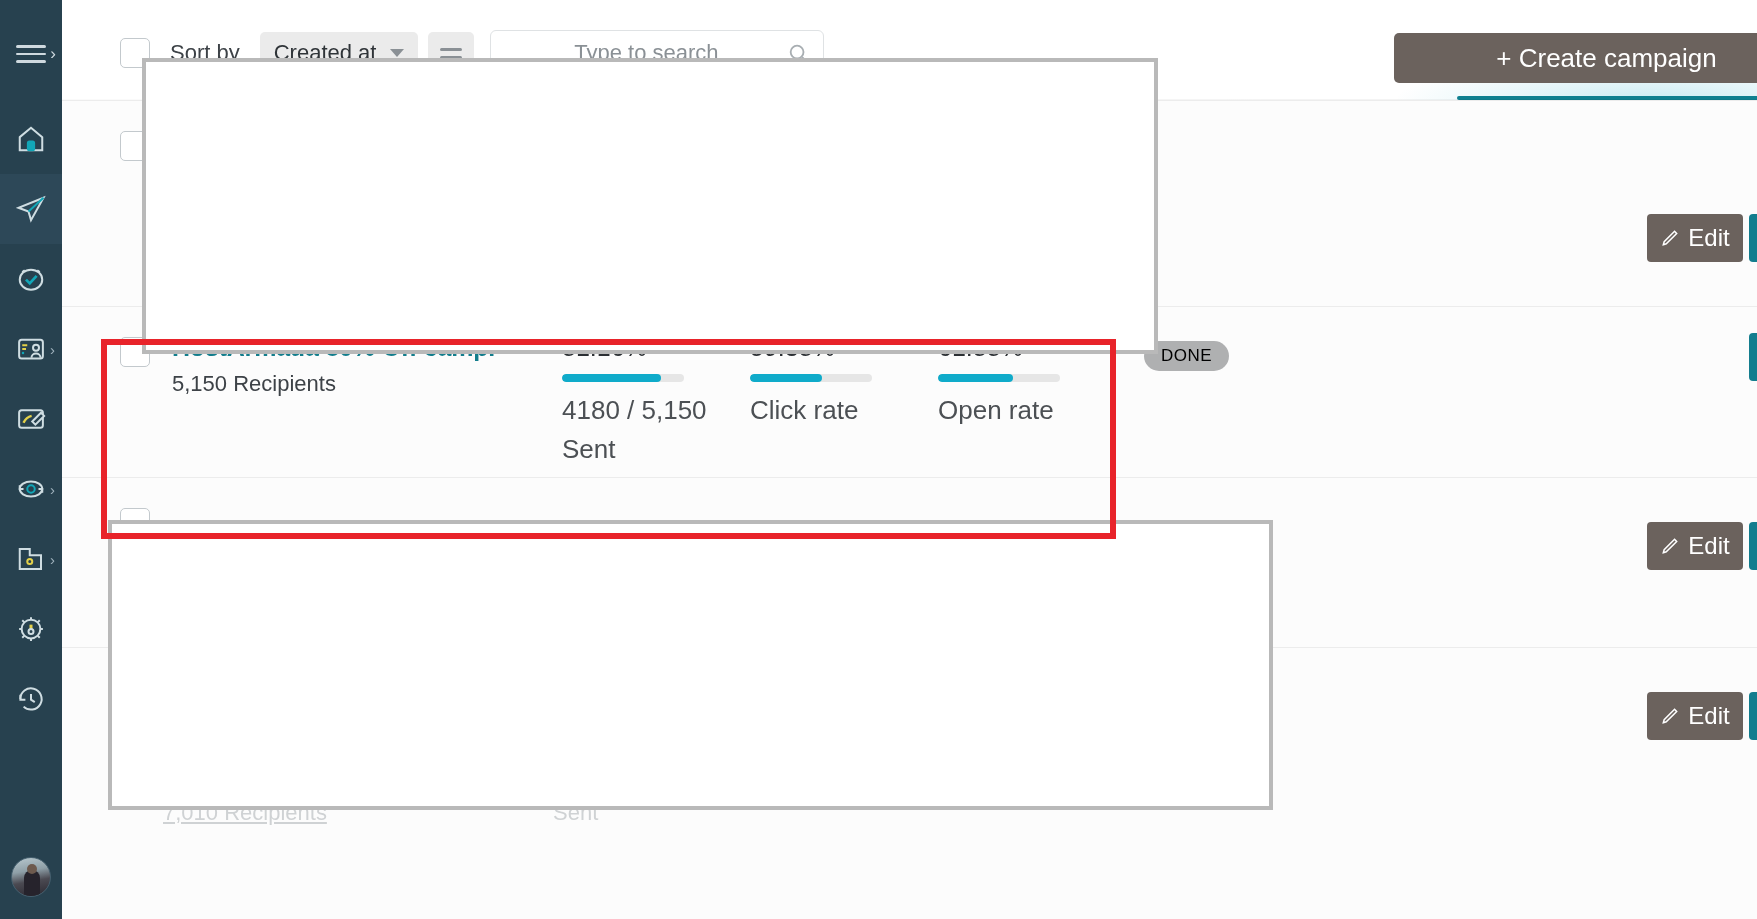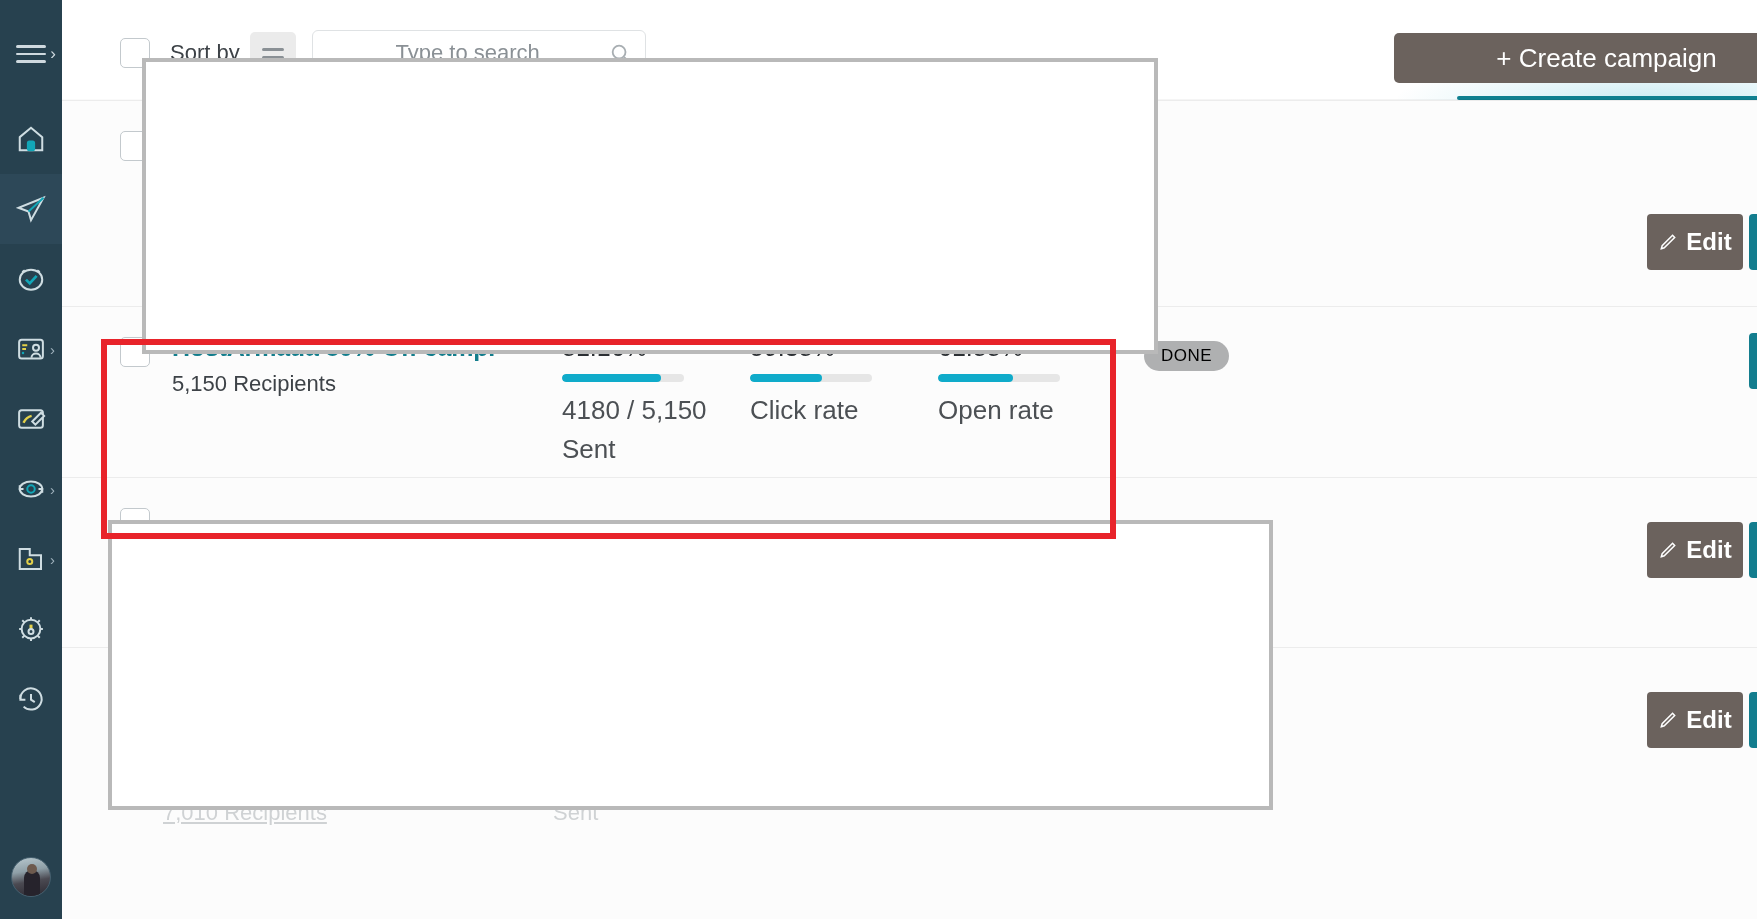--- a/index.html
+++ b/index.html
@@ -151,22 +151,22 @@
   .badge {
     display:inline-flex; align-items:center; justify-content:center;
     height: 30px; padding: 0 17px; border-radius: 15px;
     font-size: 17px; letter-spacing: 0.5px;
   }
   .badge.ready { background: #fbe0e1; color: #8d7d7d; }
   .badge.done  { background: #afb0b1; color: #000000; }
 
   .actions { position: absolute; right: 0; top: 26px; display:flex; gap: 6px; }
   .btn {
-    height: 56px; display:flex; align-items:center; justify-content:center;
-    border-radius: 4px; color:#fff; font-size: 24px; cursor:pointer; white-space: nowrap; font-weight: bold;
+    height: 48px; display:flex; align-items:center; justify-content:center;
+    border-radius: 4px; color:#fff; font-size: 24px; cursor:pointer; white-space: nowrap;
   }
   .btn-edit { background: #6b625d; width: 96px; gap: 8px; }
   .btn-edit .pencil svg { display:block; }
   .btn-stats { background: #137d8e; width: 138px; }
 
   
   .overlay-box {
     position: absolute; background: #ffffff; border: 4px solid #b9b9b9; z-index: 30;
   }
   #overlay-top { left: 142px; top: 58px; width: 1016px; height: 296px; }
@@ -302,20 +302,24 @@
   <div id="main">
 
     <div id="header">
       <div id="tab-underline-glow"></div>
       <div id="tab-underline"></div>
       <div id="header-shadowline"></div>
 
       <div id="toolbar">
         <div class="cbox"></div>
         <div id="sort-by-label">Sort by</div>
+        <div id="sort-select">
+          <span>Created at</span>
+          <span class="caret"></span>
+        </div>
         <div id="sort-dir-btn">
           <div>
             <span class="l1"></span>
               <span class="l2"></span>
           </div>
         </div>
         <div id="search-box">
           <span id="search-placeholder">Type to search</span>
           <span id="search-icon">
             <svg width="22" height="22" viewBox="0 0 24 24" fill="none" stroke="#a8aeb2" stroke-width="2">

